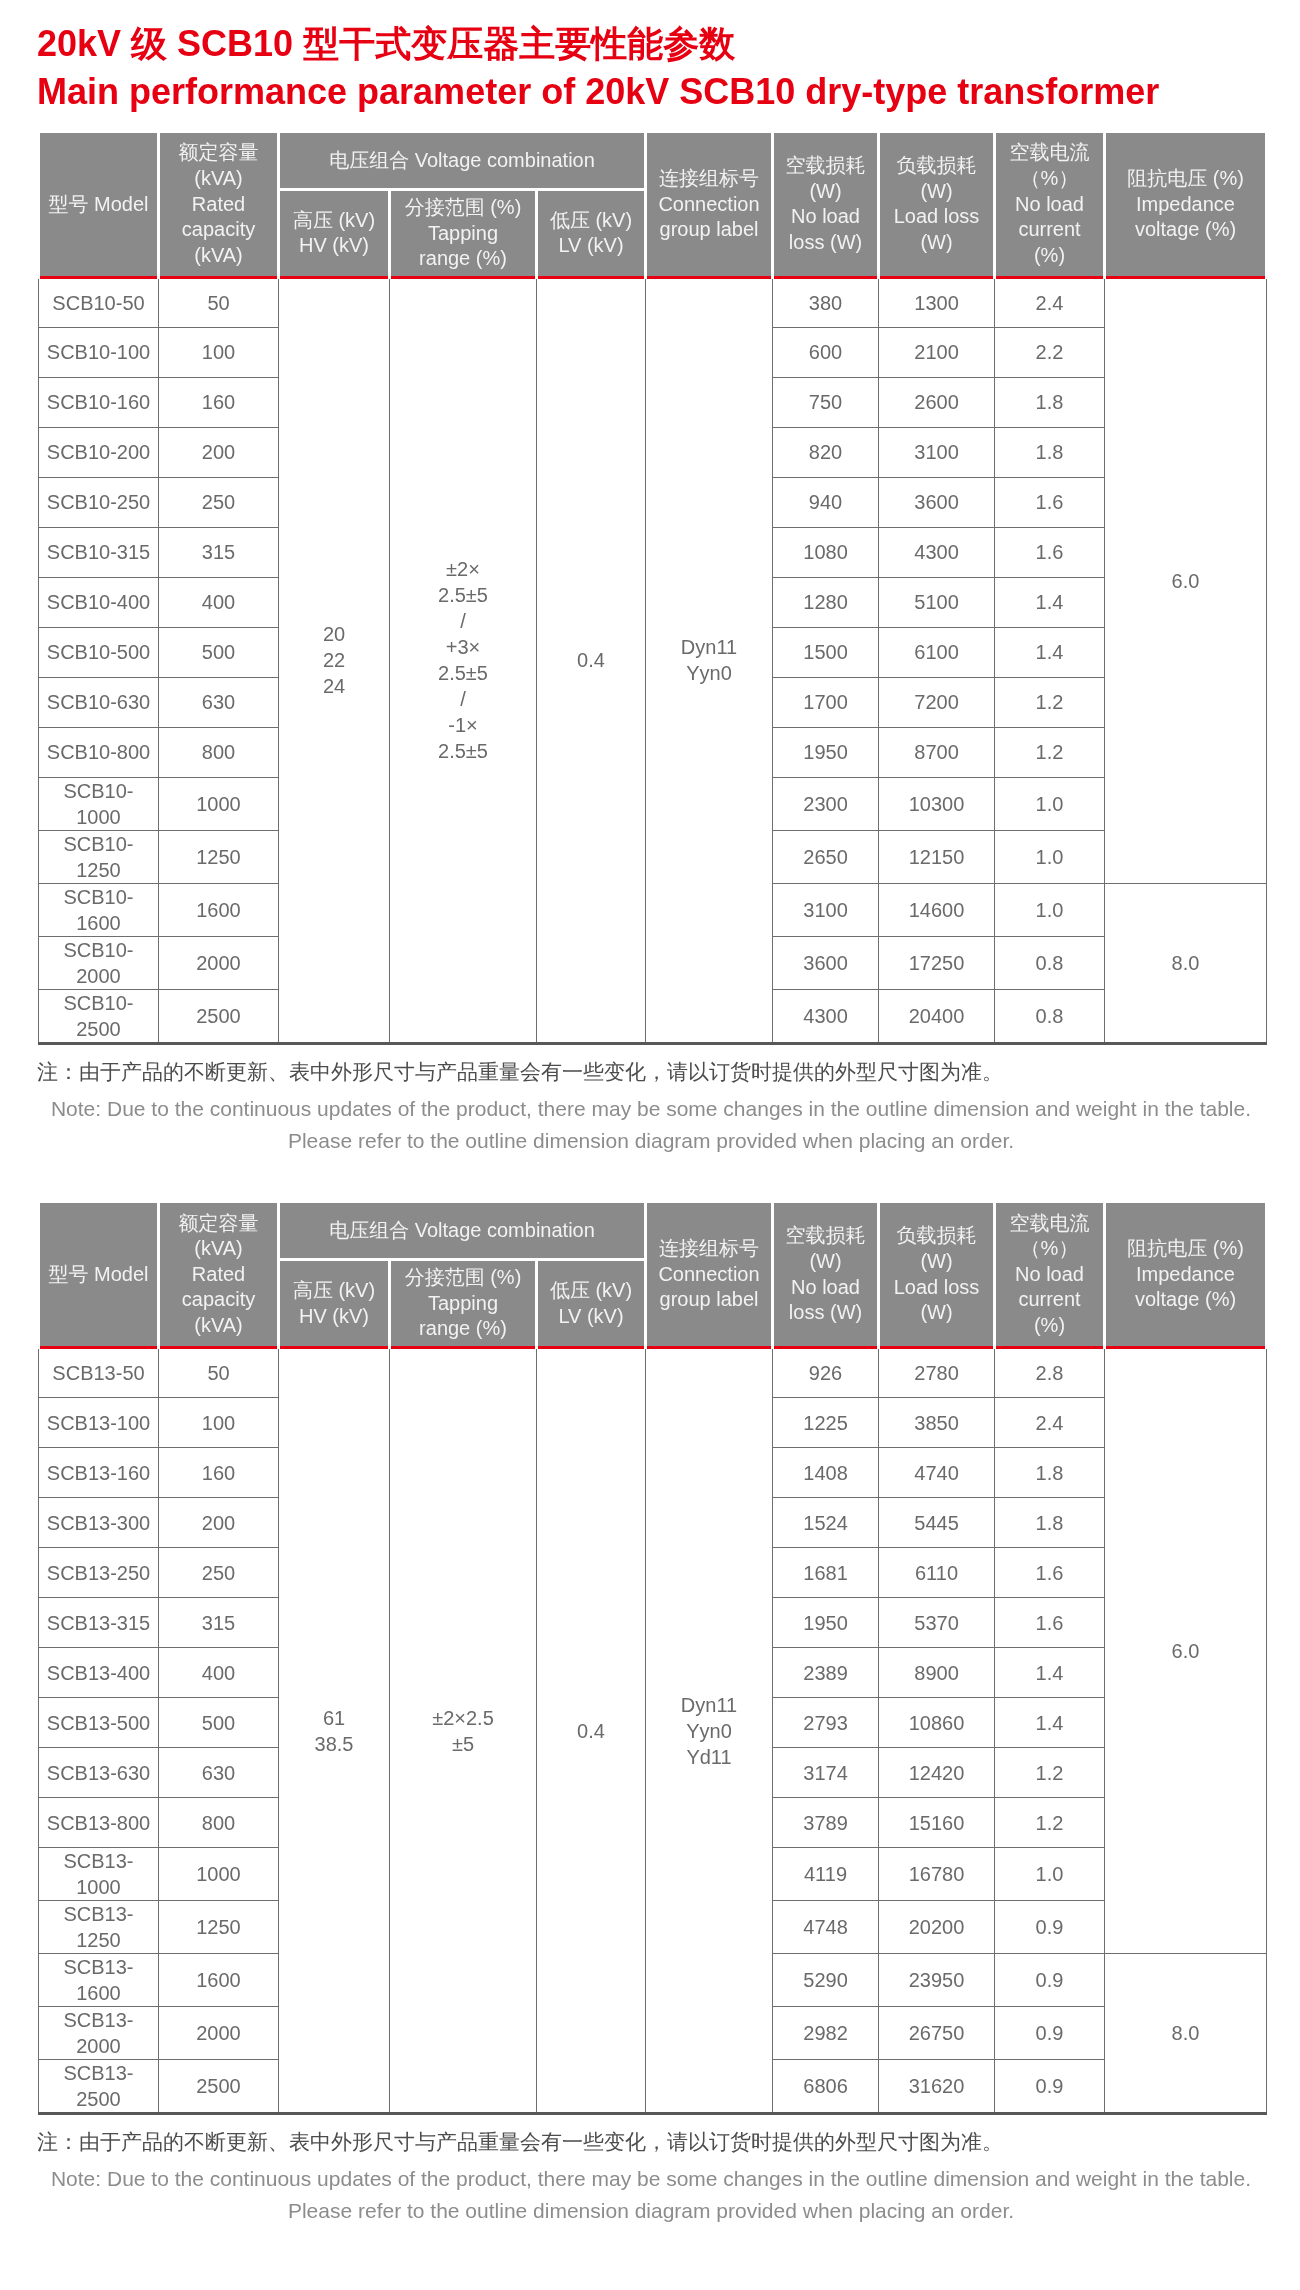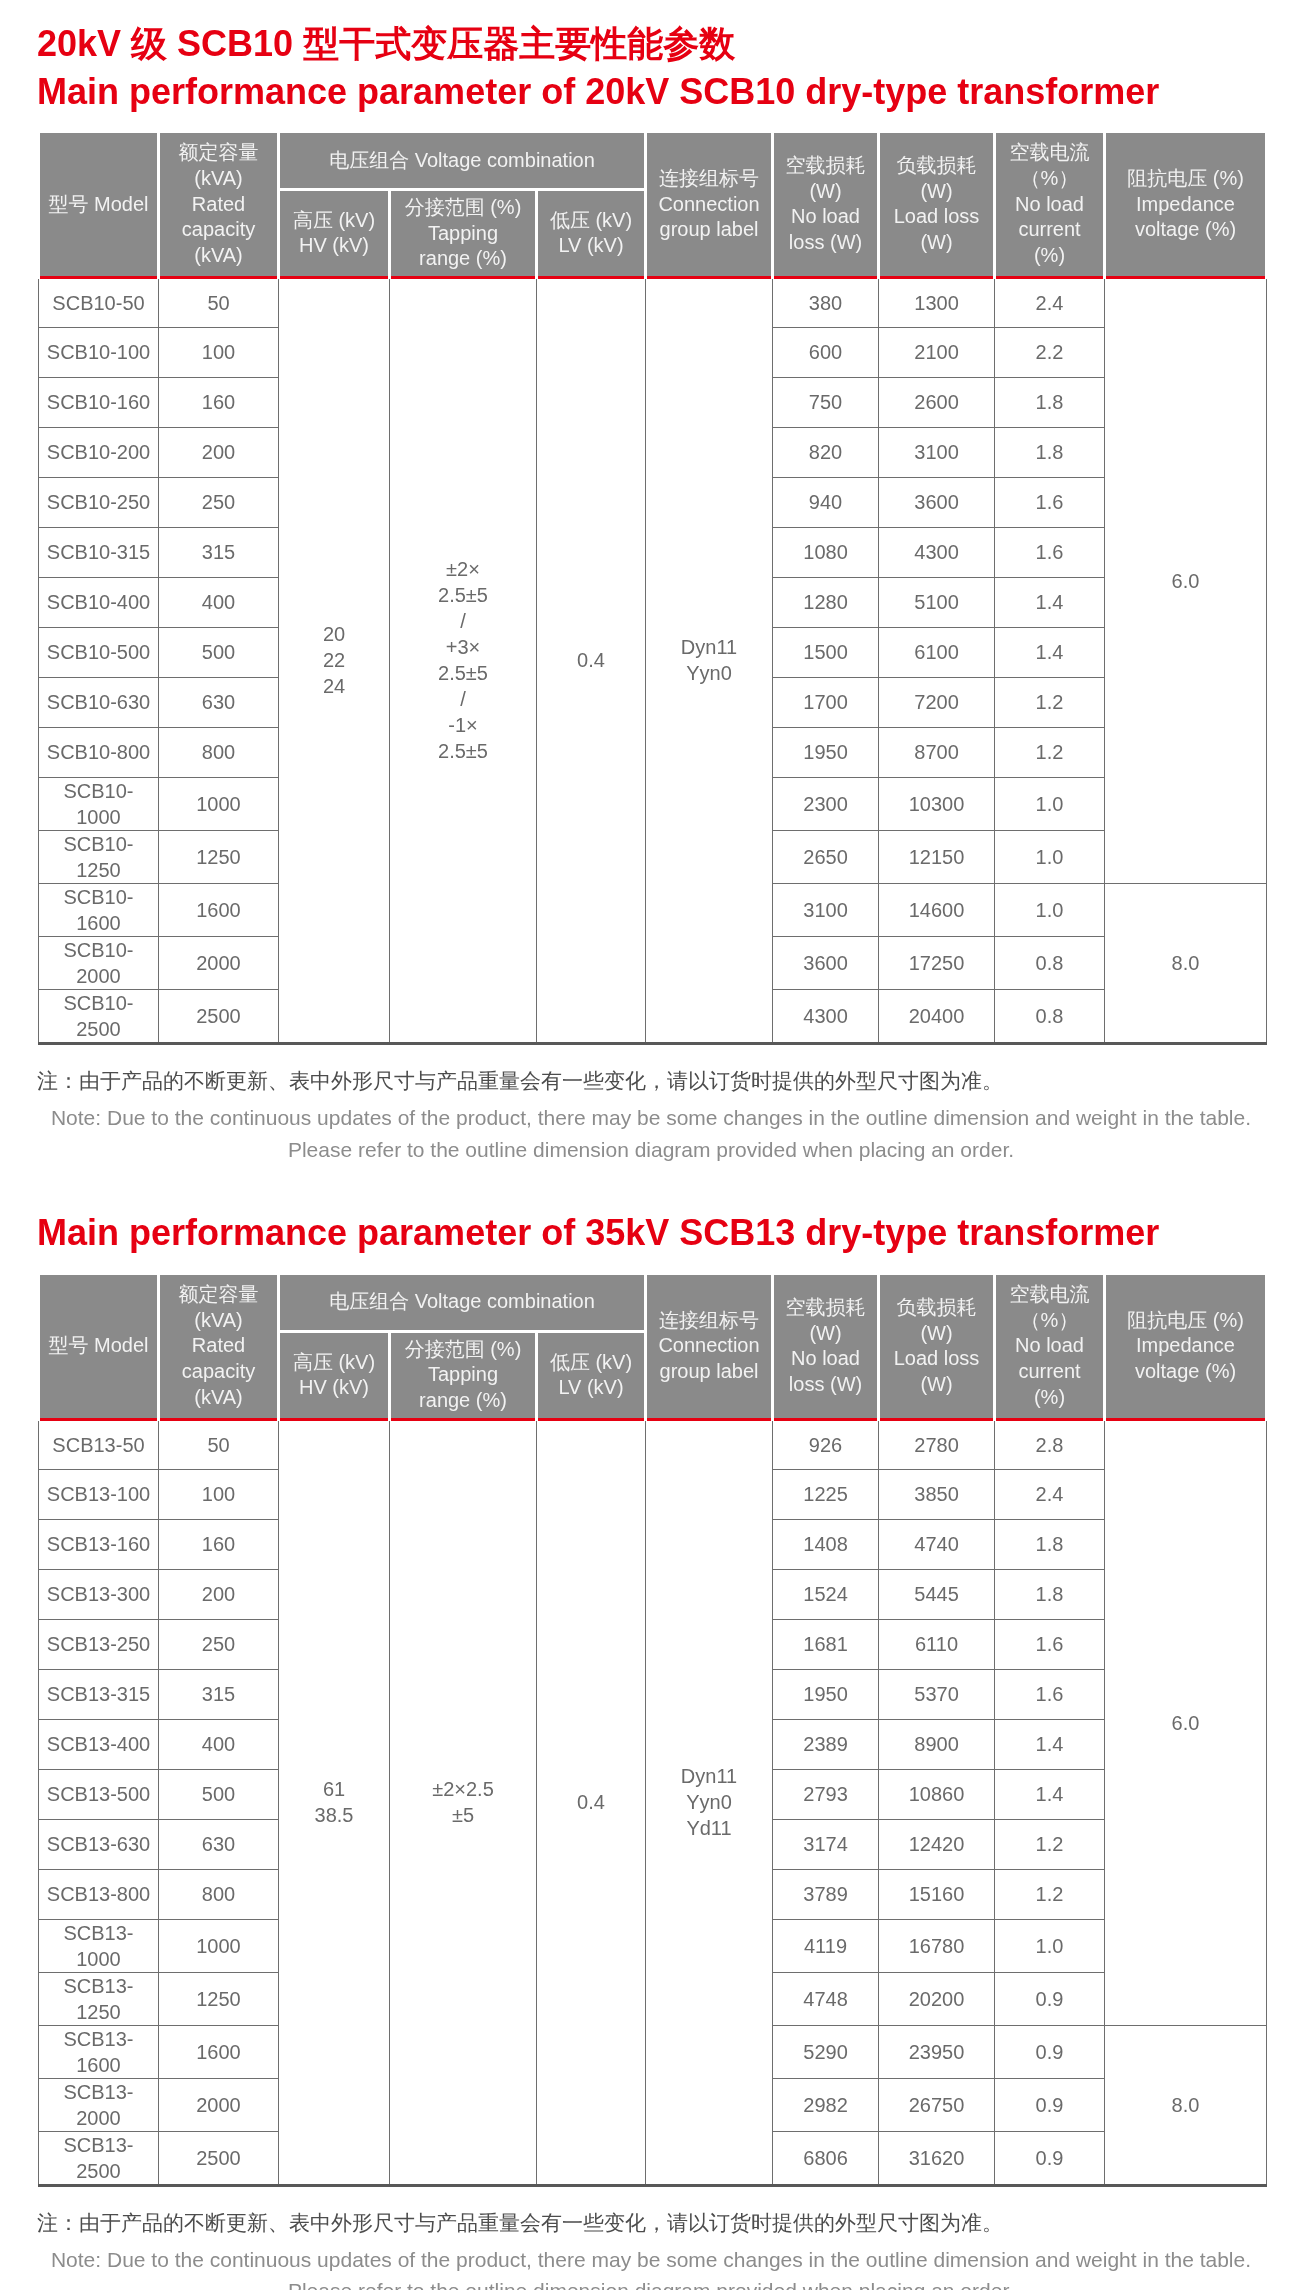--- a/index.html
+++ b/index.html
@@ -21,21 +21,21 @@
   tr.hdr-sub { height:84px; }
   table.perf td {
     border:1px solid var(--grid);
     text-align:center; vertical-align:middle;
     font-size:20px; line-height:1.3; color:var(--body-fg);
     padding:0 4px; white-space:pre-line;
   }
   table.perf tbody tr { height:50px; }
   table.perf tbody tr.first-row td { border-top:3px solid var(--red); }
   table.perf tbody tr:last-child td { border-bottom:3px solid #585858; }
-  .note-cn { font-size:21px; color:#4c4c4c; line-height:1.45; margin:21px 0 6px 0; }
+  .note-cn { font-size:21px; color:#4c4c4c; line-height:1.45; margin:12px 0 6px 0; }
   .note-en { font-size:21px; color:#8c8c8c; line-height:1.5; margin:0; max-width:1252px;text-align:center; }
 </style>
 </head>
 <body>
 
 <div class="page">
 
   <div class="section">
     <h1 class="title">
       <div>20kV 级 SCB10 型干式变压器主要性能参数</div>
@@ -216,21 +216,20 @@
             <td>0.8</td>
           </tr>
         </tbody>
     </table>
     <p class="note-cn">注：由于产品的不断更新、表中外形尺寸与产品重量会有一些变化，请以订货时提供的外型尺寸图为准。</p>
     <p class="note-en">Note: Due to the continuous updates of the product, there may be some changes in the outline dimension and weight in the table. Please refer to the outline dimension diagram provided when placing an order.</p>
   </div>
 
   <div class="section">
     <h1 class="title">
-      <div>Main performance parameter of 35kV SCB13 dry-type transformer</div>
     </h1>
     <table class="perf">
       <colgroup>
         <col style="width:120px">
           <col style="width:120px">
           <col style="width:111px">
           <col style="width:147px">
           <col style="width:109px">
         <col style="width:127px">
           <col style="width:106px">

